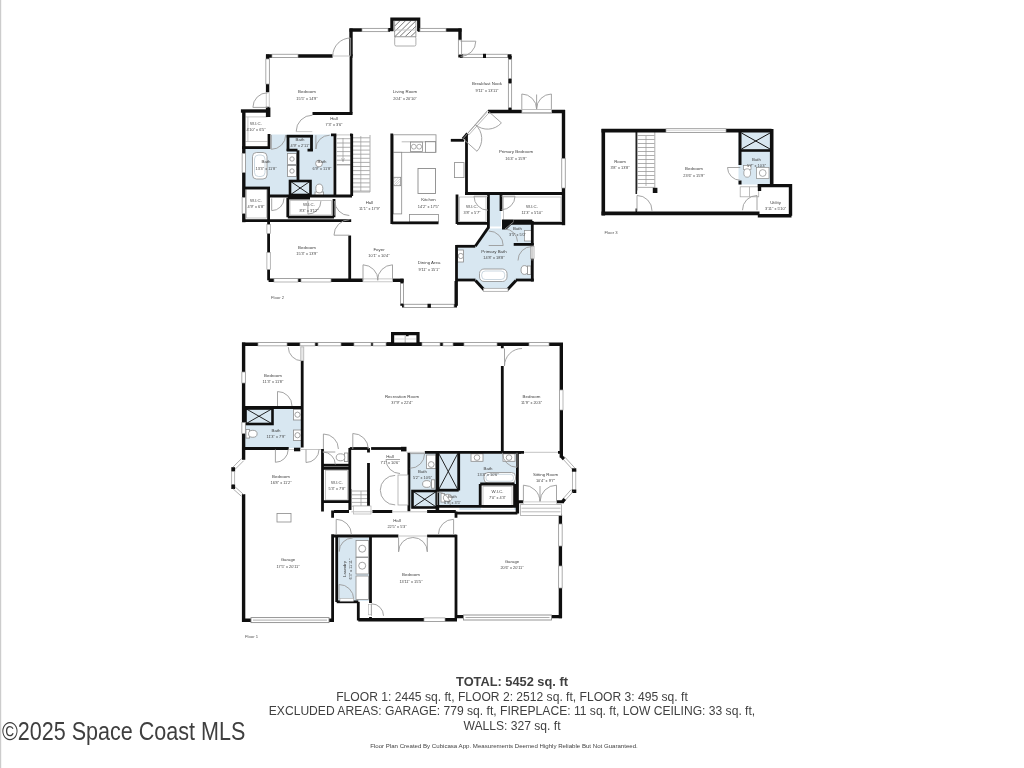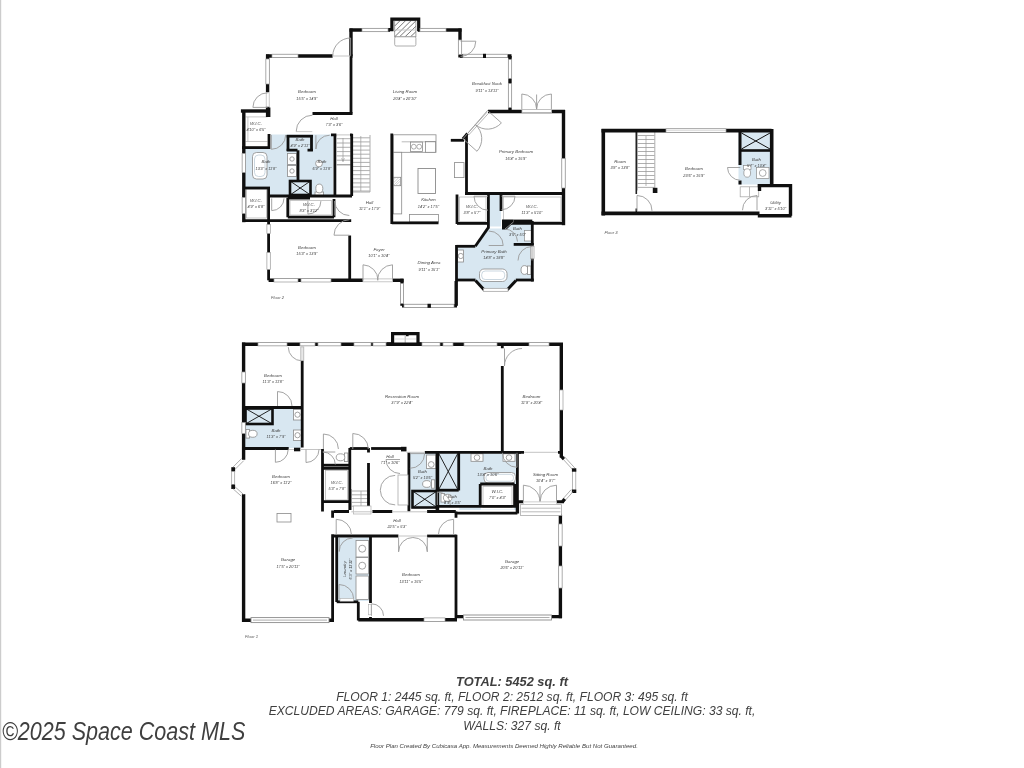--- a/index.html
+++ b/index.html
@@ -1,17 +1,17 @@
 <!DOCTYPE html>
 <html><head>
 <meta charset="utf-8">
 <style>
 html,body{margin:0;padding:0;background:#fff;}
 *{font-family:"Liberation Sans",sans-serif;}
-.wrap{position:relative;width:1024px;height:768px;overflow:hidden;background:#fff;font-style:italic;}
+.wrap{position:relative;width:1024px;height:768px;overflow:hidden;background:#fff;}
 svg text{fill:#3f3f3f;}
 .rn{font-size:4.4px;}
 .rd{font-size:3.9px;}
 .fl{font-size:4.2px;fill:#555;}
 </style>
 </head>
 <body>
 <div class="wrap">
 <svg width="1024" height="768" viewBox="0 0 1024 768" xmlns="http://www.w3.org/2000/svg">
 

